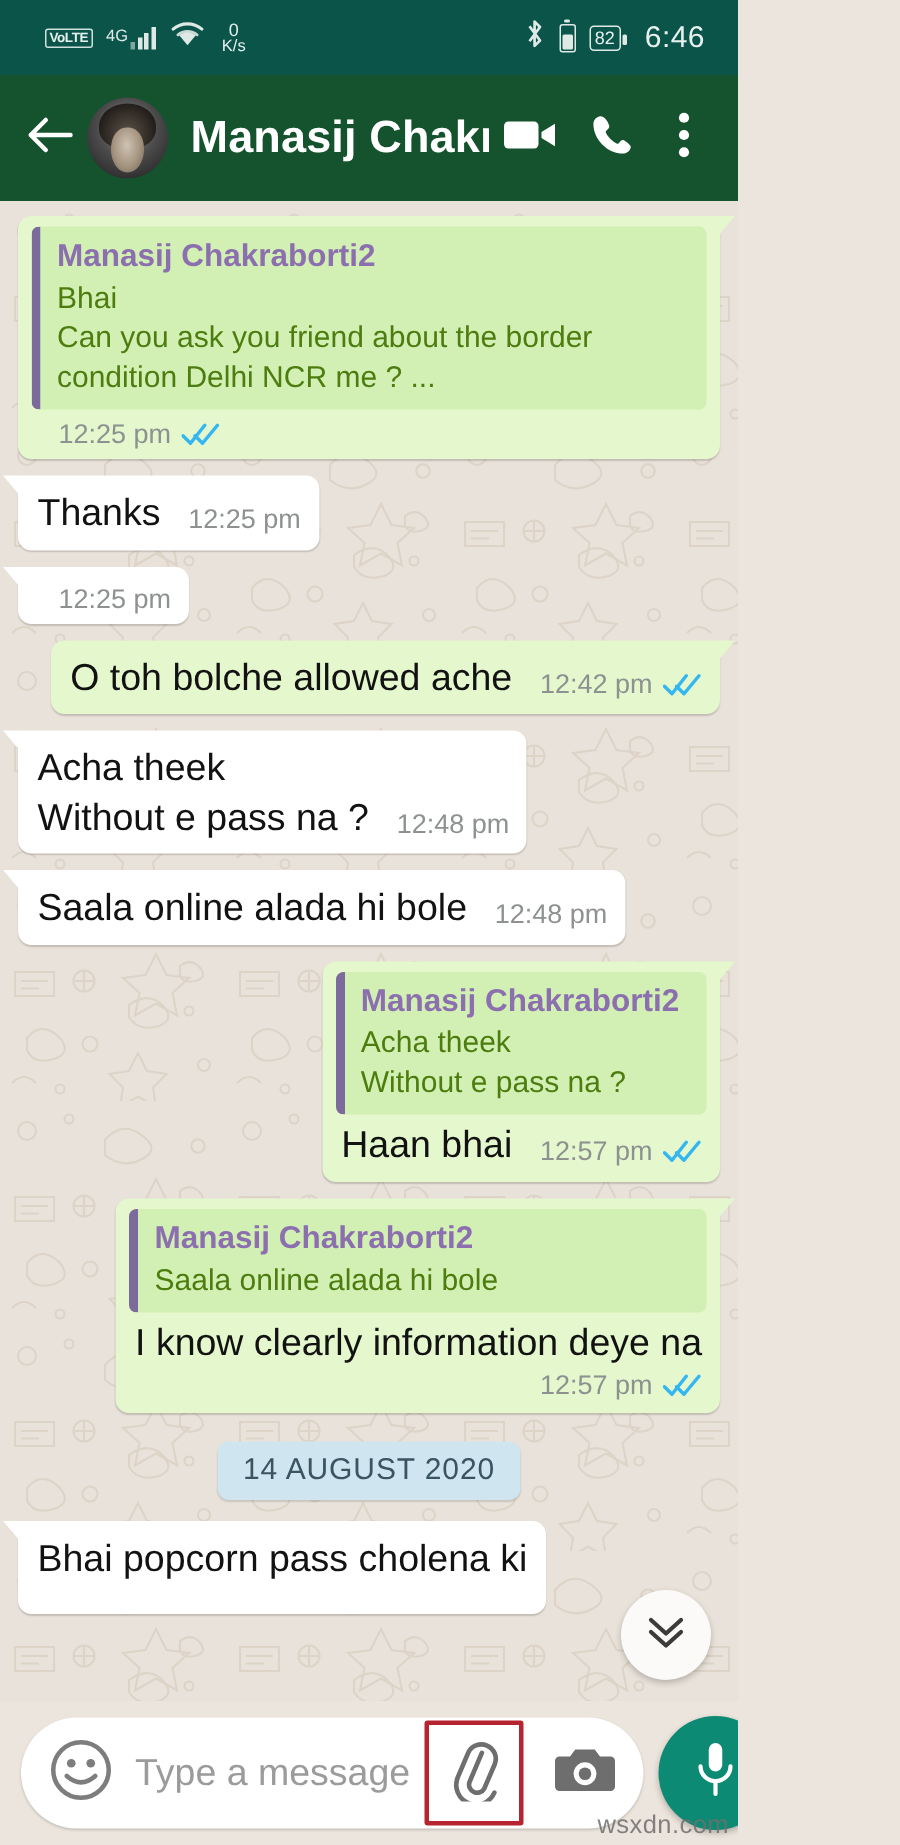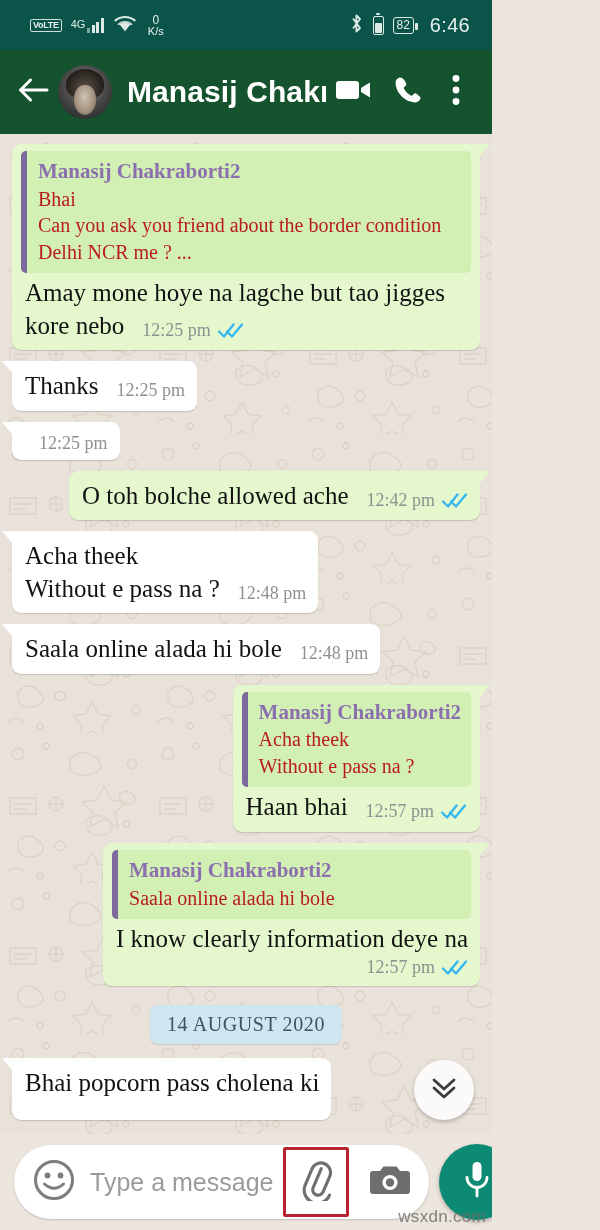--- a/index.html
+++ b/index.html
@@ -150,21 +150,20 @@
   .doodles {
     position: absolute; inset: 0;
     opacity: .5;
     pointer-events: none;
   }
   .msg-scroll {
     position: absolute; inset: 0;
     padding: 10px 12px 0 12px;
     display: flex;
     flex-direction: column;
-    font-family: Liberation Serif, serif;
   }
 
   .row { display: flex; margin-bottom: 11px; }
   .row.out { justify-content: flex-end; }
   .row.in  { justify-content: flex-start; }
 
   .bubble {
     position: relative;
     max-width: 470px;
     border-radius: 9px;
@@ -198,21 +197,21 @@
   }
   .quote-author {
     color: #8b6fae;
     font-size: 21px;
     font-weight: bold;
     line-height: 1.28;
     margin-bottom: 1px;
     white-space: nowrap;
   }
   .quote-text {
-    color: #b91c1c;
+    color: #4d7c0f;
     font-size: 20px;
     line-height: 1.32;
     white-space: pre-line;
   }
 
   .msg-text {
     font-size: 25px;
     line-height: 1.3;
     color: #121212;
     white-space: pre-line;
@@ -439,21 +438,20 @@
 
     <div class="msg-scroll">
 
       <div class="row out">
         <div class="bubble out" style="max-width:476px;">
           <div class="quote">
             <div class="quote-author">Manasij Chakraborti2</div>
             <div class="quote-text">Bhai
 Can you ask you friend about the border condition Delhi NCR me ? ...</div>
           </div>
-          <span class="msg-text">Amay mone hoye na lagche but tao jigges kore nebo</span>
           <span class="meta">
             <span class="time">12:25 pm</span>
             <span class="ticks">
               <svg width="26" height="17" viewBox="0 0 26 17">
                 <path d="M1 9.5 L6 14.5 L15.5 2.5" stroke="#34b7f1" stroke-width="2.3" fill="none" stroke-linecap="round" stroke-linejoin="round"></path>
                 <path d="M9 9.5 L14 14.5 L24 2.5" stroke="#34b7f1" stroke-width="2.3" fill="none" stroke-linecap="round" stroke-linejoin="round"></path>
               </svg>
             </span>
           </span>
         </div>

